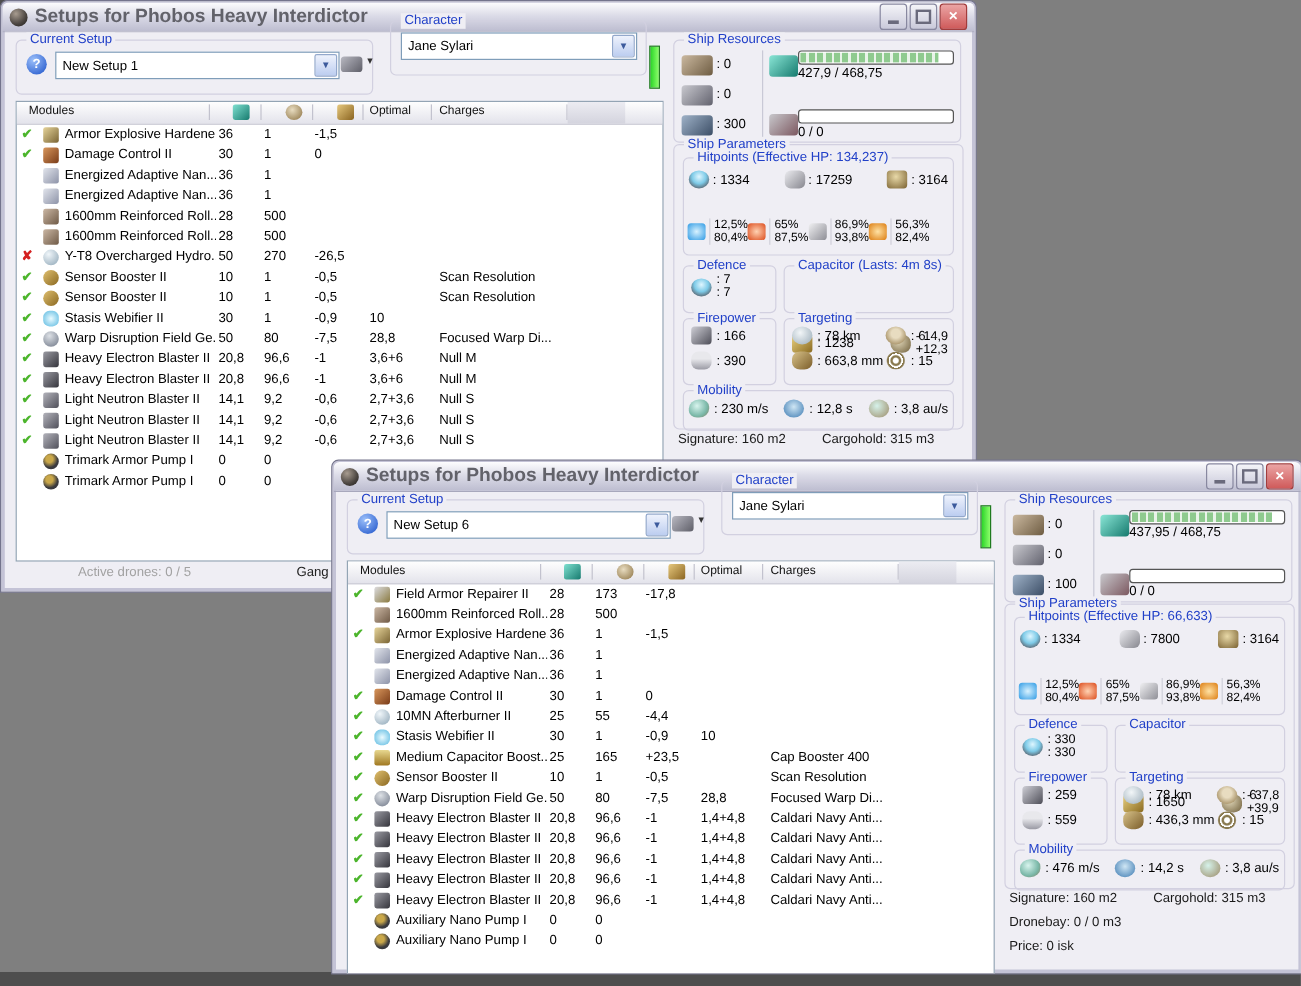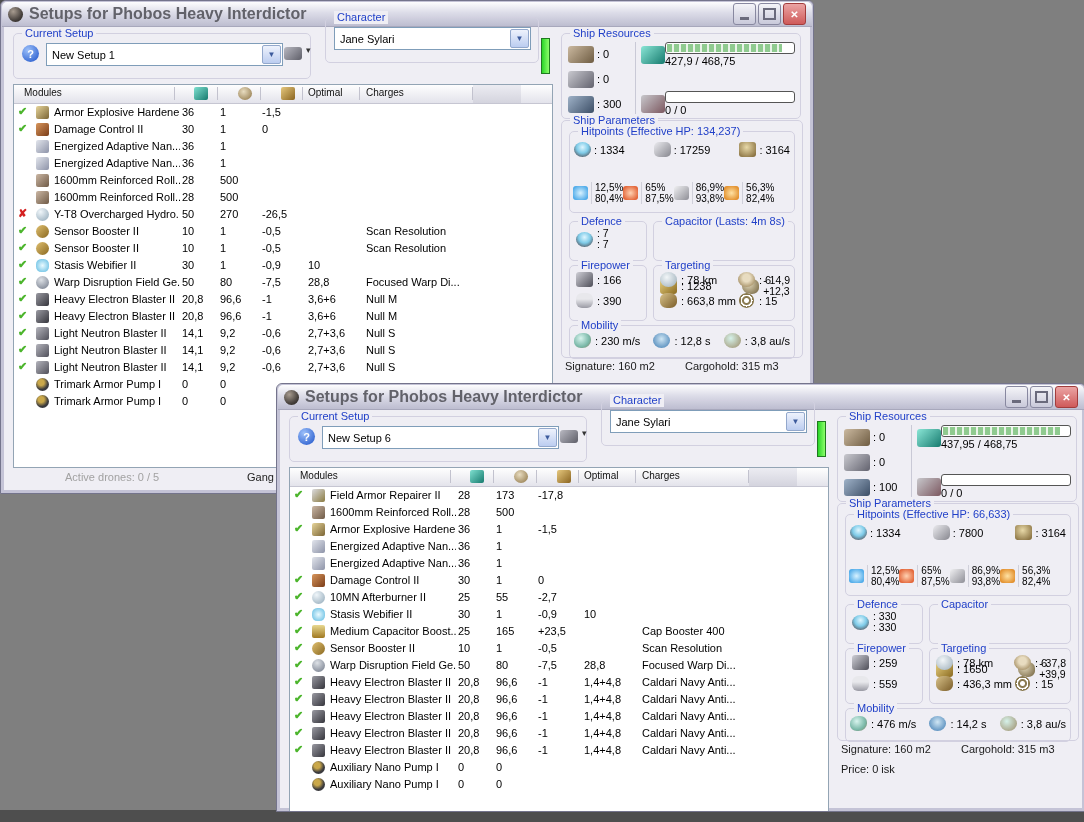--- a/index.html
+++ b/index.html
@@ -709,21 +709,21 @@
           <span class="cell c-cap">0</span>
           <span class="cell c-opt"></span>
           <span class="cell c-chg"></span>
         </div>
           <div class="mrow">
           <span class="cell c-status st-ok">✔</span>
           <span class="micon i-afterburner"></span>
           <span class="cell c-name">10MN Afterburner II</span>
           <span class="cell c-cpu">25</span>
           <span class="cell c-pg">55</span>
-          <span class="cell c-cap">-2,7</span>
+          <span class="cell c-cap">-4,4</span>
           <span class="cell c-opt"></span>
           <span class="cell c-chg"></span>
         </div>
           <div class="mrow">
           <span class="cell c-status st-ok">✔</span>
           <span class="micon i-stasis-web"></span>
           <span class="cell c-name">Stasis Webifier II</span>
           <span class="cell c-cpu">30</span>
           <span class="cell c-pg">1</span>
           <span class="cell c-cap">-0,9</span>
@@ -1004,16 +1004,17 @@
             </span>
       </div>
     </div>
   </div>
 
   <div class="wfooter">
     <div class="f-row1">
       <span>Signature: 160 m2</span>
       <span>Cargohold: 315 m3</span>
     </div>
+    <div>Dronebay: 0 / 0 m3</div>
     <div>Price: 0 isk</div>
   </div>
 </div>
   </div>
 
 </body></html>

